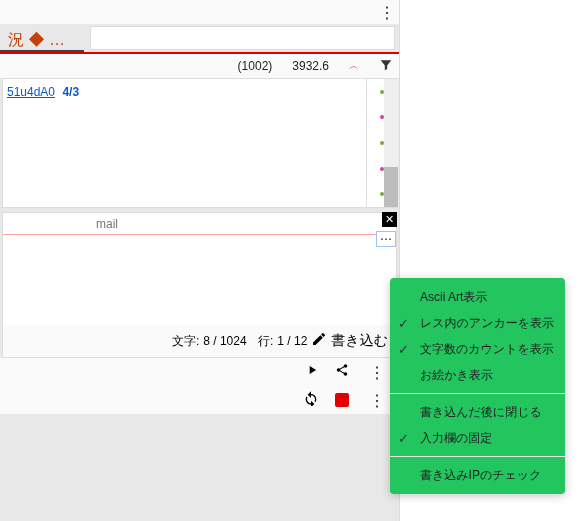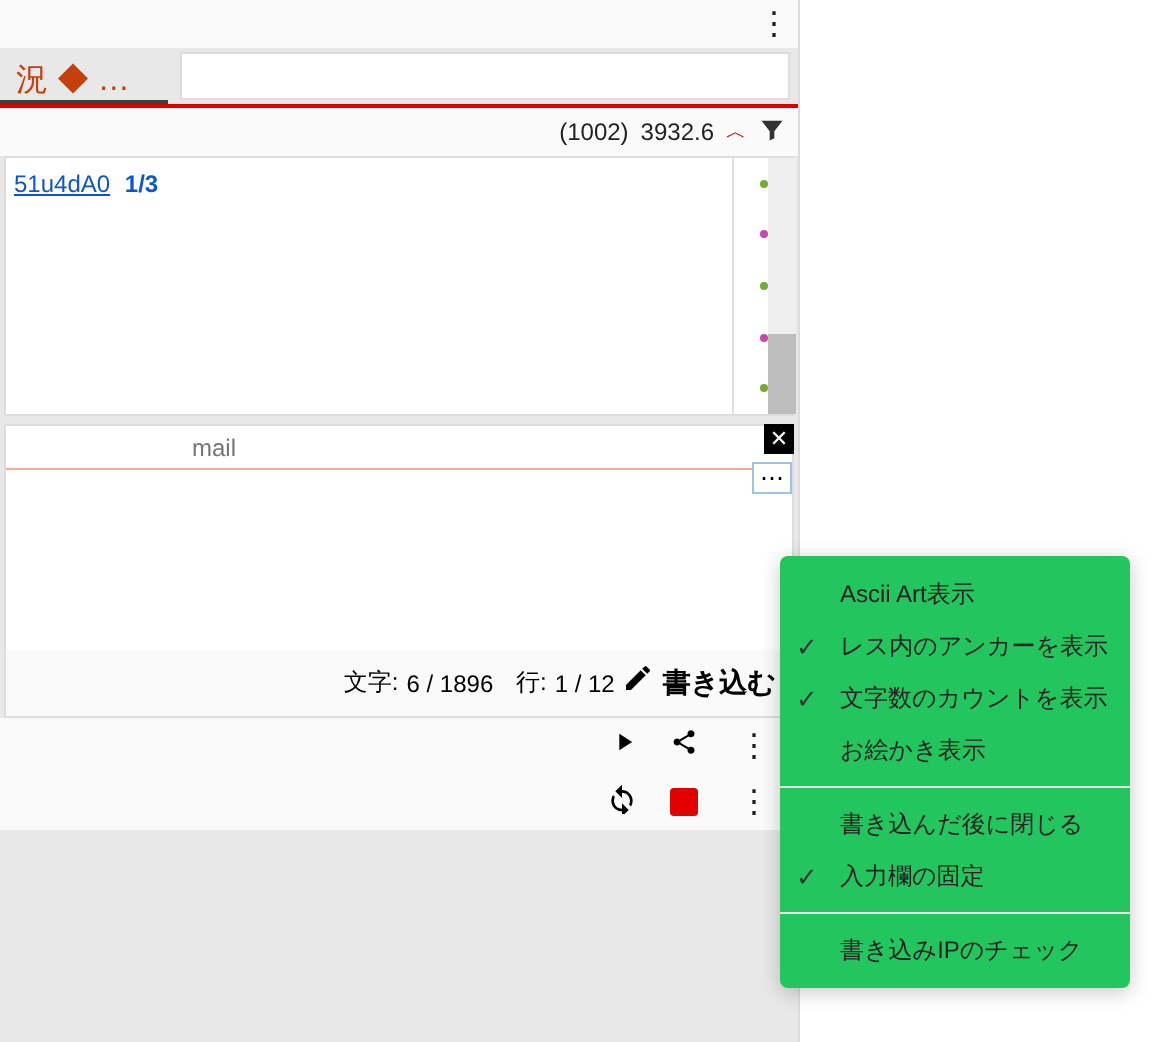--- a/index.html
+++ b/index.html
@@ -4,21 +4,21 @@
 <style>
   * { margin: 0; padding: 0; box-sizing: border-box; }
   body { font-family: "Meiryo", "Hiragino Sans", sans-serif; font-size: 12px; background: #fff; width: 588px; height: 521px; overflow: hidden; position: relative; }
   .app { width: 400px; height: 521px; background: #e8e8e8; position: relative; border-right: 1px solid #dcdcdc; }
   .topbar { height: 24px; display: flex; justify-content: flex-end; align-items: center; background: #fafafa; }
   .kebab { width: 24px; text-align: center; font-size: 16px; cursor: pointer; color: #222; }
   .tabrow { height: 28px; display: flex; align-items: stretch; background: #e8e8e8; }
   .tab { font-size: 16px; padding: 6px 8px 4px; color: #c2410c; border-bottom: 2px solid #404040; white-space: nowrap; overflow: hidden; max-width: 84px; text-overflow: ellipsis; cursor: pointer; }
   .tab-area { flex: 1; background: #fff; margin: 2px 4px 2px 6px; border: 1px solid #ddd; }
   .redbar { height: 2px; background: #d80000; }
-  .stats { height: 24px; display: flex; justify-content: flex-end; align-items: center; padding-right: 6px; background: #fafafa; gap: 6px; font-size: 12px; color: #222; }
+  .stats { height: 24px; display: flex; justify-content: flex-end; align-items: center; padding-right: 6px; background: #fafafa; gap: 20px; font-size: 12px; color: #222; }
   .chev { color: #c00; font-size: 10px; }
   .filter-icon { font-size: 14px; color: #333; }
   .posts { background: #fff; border: 1px solid #ddd; margin: 0 2px; padding: 6px 4px; height: 130px; position: relative; }
   .post { margin-bottom: 22px; font-size: 12px; color: #0b57d0; }
   .post .id { color: #0b57d0; text-decoration: underline; }
   .post .ratio { color: #0b57d0; font-weight: bold; margin-left: 4px; }
   .post .reply { color: #0b57d0; margin-left: 6px; }
   .thumbstrip { position: absolute; top: 0; right: 0; width: 30px; height: 100%; background: #fff; border-left: 1px solid #e0e0e0; display: flex; flex-direction: column; justify-content: space-around; align-items: center; }
   .thumb-dot { width: 4px; height: 4px; background: #7a3; border-radius: 50%; }
   .thumb-dot.p { background: #c4a; }
@@ -26,21 +26,21 @@
   .scroll-thumb { position: absolute; right: -2px; bottom: 0; width: 14px; height: 40px; background: #bdbdbd; }
   .gap { height: 4px; }
   .compose { background: #fff; border: 1px solid #ddd; margin: 0 2px; position: relative; }
   .close-x { position: absolute; top: -1px; right: -1px; width: 15px; height: 15px; background: #000; color: #fff; font-size: 11px; display: flex; align-items: center; justify-content: center; cursor: pointer; }
   .more-dots { position: absolute; top: 18px; right: 0; width: 20px; height: 16px; border: 1px solid #9dc1f0; background: #fff; display: flex; align-items: center; justify-content: center; font-size: 12px; cursor: pointer; }
   .mailrow { display: flex; align-items: center; padding: 3px 24px 3px 4px; border-bottom: 1px solid #fca5a5; height: 22px; }
   .mail-label { color: #999; font-size: 12px; text-align: center; flex: 0 0 200px; }
   .textarea { height: 90px; background: #fff; }
   .footer { display: flex; justify-content: flex-end; align-items: center; gap: 4px; padding: 6px 8px; font-size: 12px; background: #fafafa; }
   .edit-icon { font-size: 16px; }
-  .submit { font-size: 14px; font-weight: 700; cursor: pointer; }
+  .submit { font-size: 14px; font-weight: 400; cursor: pointer; }
   .mediabar { height: 28px; background: #fafafa; display: flex; justify-content: flex-end; align-items: center; gap: 16px; padding-right: 10px; font-size: 16px; }
   .mediabar2 { height: 28px; background: #fafafa; display: flex; justify-content: flex-end; align-items: center; gap: 16px; padding-right: 10px; font-size: 16px; }
   .rec { width: 14px; height: 14px; background: #e30000; border-radius: 2px; }
   .menu { position: absolute; left: 390px; top: 278px; width: 175px; background: #22c55e; border-radius: 4px; box-shadow: 0 2px 10px rgba(0,0,0,.22); padding: 6px 0; font-size: 12px; color: #222; }
   .mi { display: flex; align-items: center; height: 26px; padding: 0 10px 0 30px; position: relative; cursor: pointer; white-space: nowrap; }
   .mi .chk { position: absolute; left: 8px; font-size: 13px; color: #333; }
   .msep { height: 1px; background: #e4e4e4; margin: 5px 0; }
 </style>
 </head>
 <body>
@@ -63,21 +63,21 @@
     <span class="filter-icon">
       <svg width="14" height="14" viewBox="0 0 24 24">
           <path fill="#333" d="M3 4h18l-7 9v6l-4 2v-8L3 4z"></path>
         </svg>
     </span>
   </div>
 
   <div class="posts">
     <div class="post">
       <span class="id">51u4dA0</span>
-      <span class="ratio">1/3</span>
+      <span class="ratio">4/3</span>
     </div>
     <div class="thumbstrip">
       <div class="thumb-dot"></div>
         <div class="thumb-dot p"></div>
         <div class="thumb-dot"></div>
         <div class="thumb-dot p"></div>
         <div class="thumb-dot"></div>
     </div>
     <div class="scroll-track"></div>
     <div class="scroll-thumb"></div>
@@ -86,21 +86,21 @@
   <div class="gap"></div>
 
   <div class="compose">
     <div class="close-x">✕</div>
     <div class="more-dots">⋯</div>
     <div class="mailrow">
       <input type="text" class="mail-label" style="border: none; outline: none; text-align: center; background: transparent;" placeholder="mail">
     </div>
     <div class="textarea"></div>
     <div class="footer">
-      <span>文字:</span><span>6 / 1896</span>
+      <span>文字:</span><span>8 / 1024</span>
       &nbsp;
       <span>行:</span><span>1 / 12</span>
       <span class="edit-icon">
         <svg width="16" height="16" viewBox="0 0 24 24">
             <path fill="#000" d="M3 17.25V21h3.75L17.81 9.94l-3.75-3.75L3 17.25zM20.71 7.04a1 1 0 0 0 0-1.41l-2.34-2.34a1 1 0 0 0-1.41 0l-1.83 1.83 3.75 3.75 1.83-1.83z"></path>
           </svg>
       </span>
       <span class="submit">書き込む</span>
     </div>
   </div>

